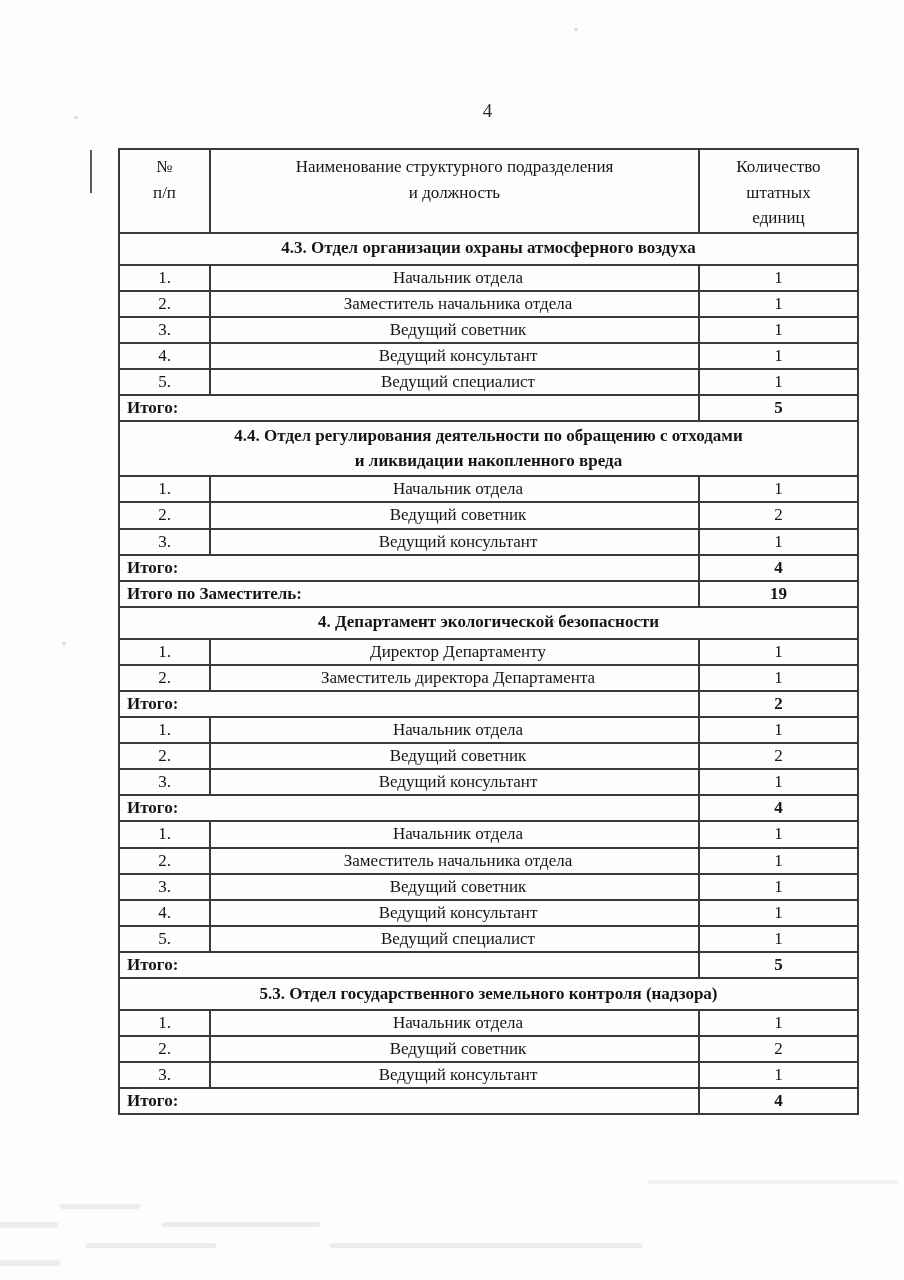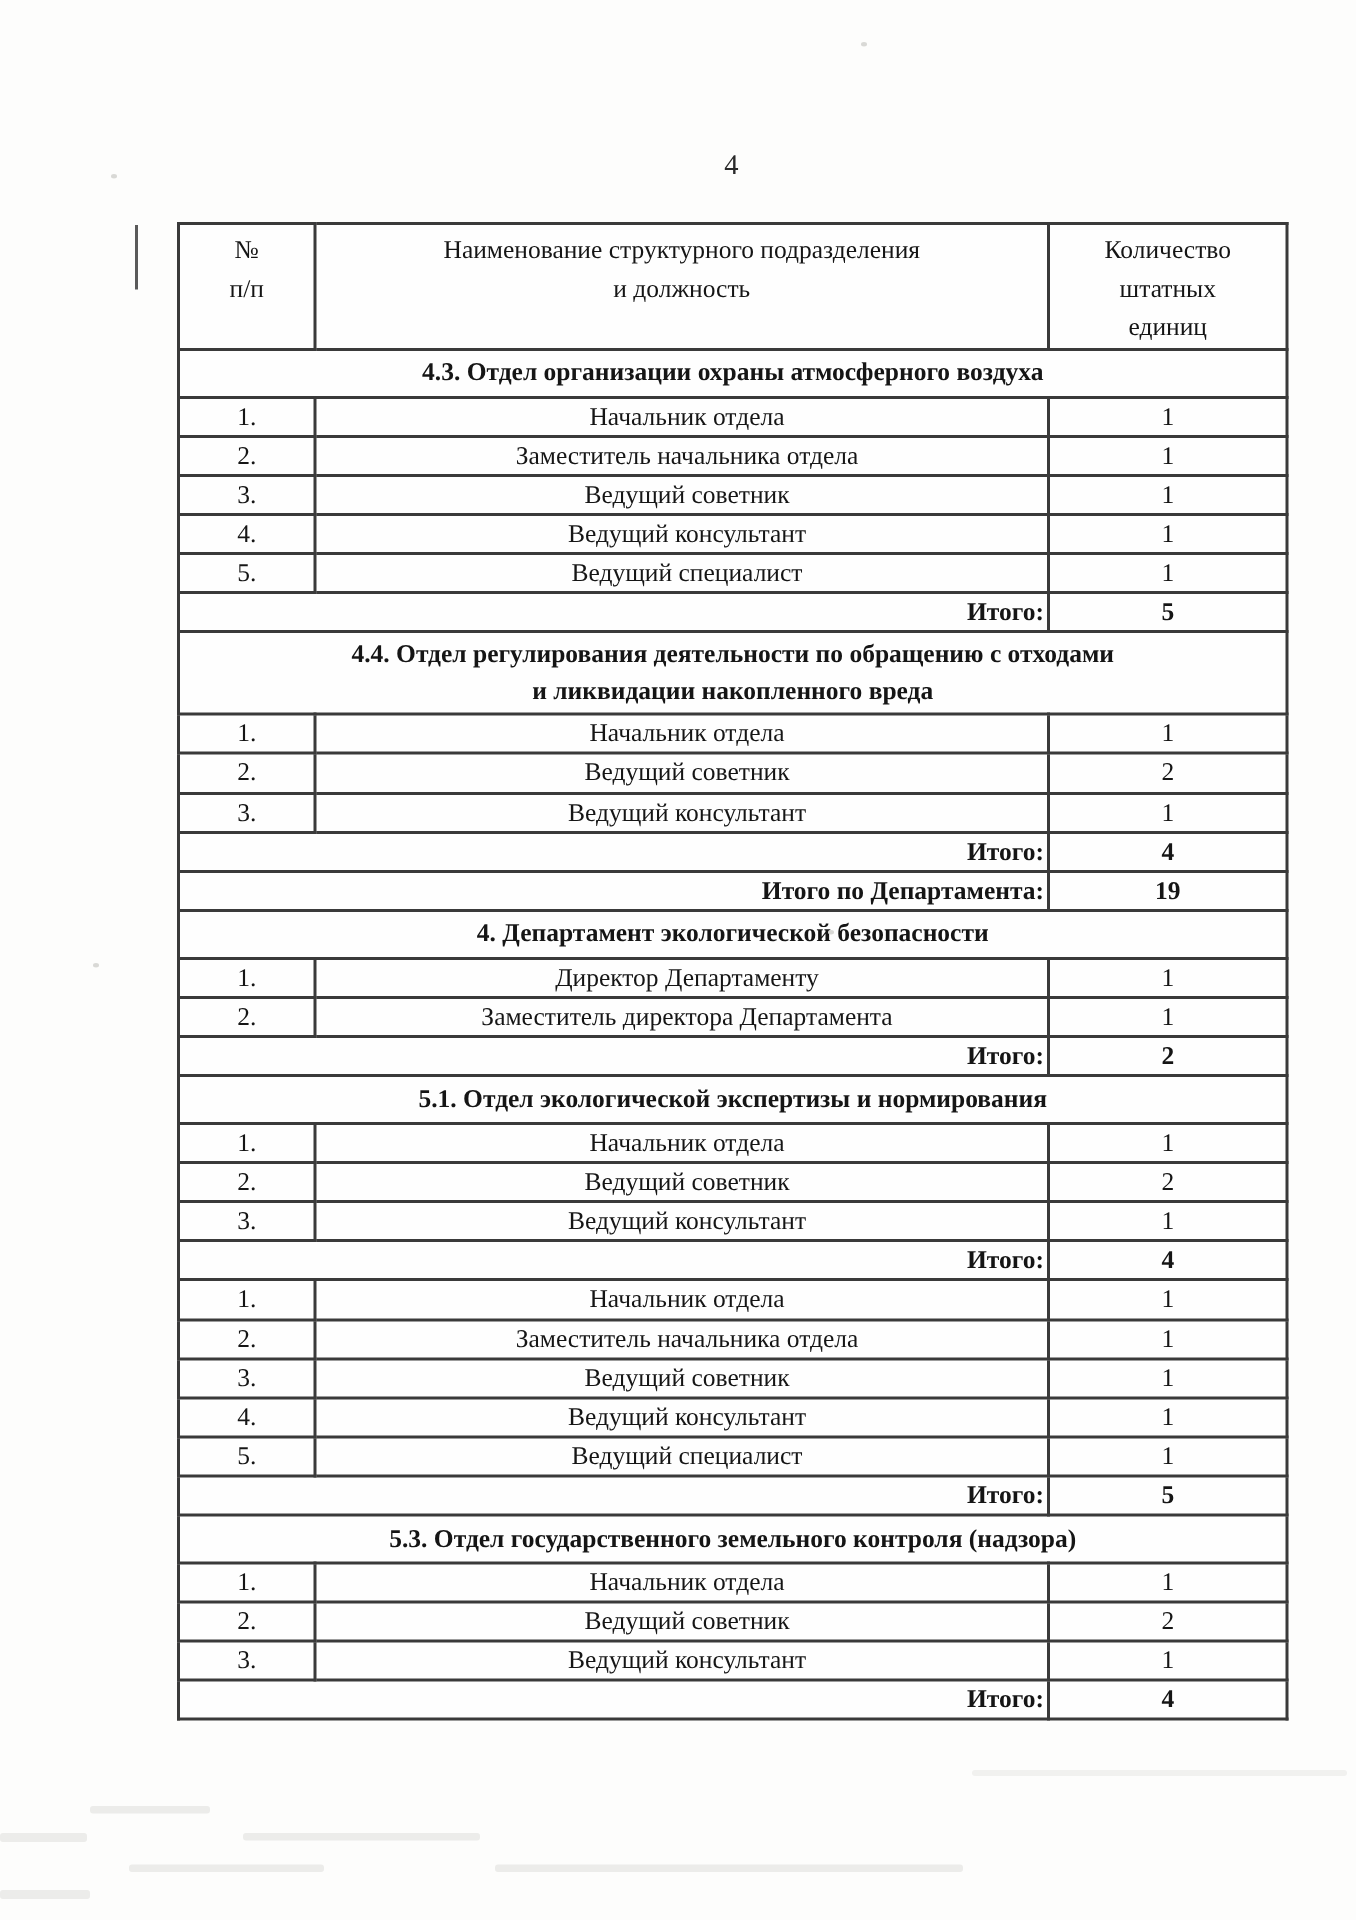--- a/index.html
+++ b/index.html
@@ -68,21 +68,21 @@
   }
   td.staff-count-cell {
     text-align: center;
   }
   tr.total-row td {
     height: 21px;
     font-weight: bold;
     padding: 1px 2px;
   }
   td.total-label-cell {
-    text-align: right;
+    text-align: left;
     padding-left: 7px !important;
   }
   
   .artifact {
     position: absolute;
     pointer-events: none;
   }
   .tick-mark {
     left: 90px;
     top: 150px;
@@ -165,42 +165,39 @@
       <tr class="pos-row">
         <td class="row-number-cell">3.</td>
         <td class="position-name-cell">Ведущий консультант</td>
         <td class="staff-count-cell">1</td>
       </tr>
       <tr class="total-row">
         <td class="total-label-cell" colspan="2">Итого:</td>
         <td class="staff-count-cell">4</td>
       </tr>
       <tr class="total-row">
-        <td class="total-label-cell" colspan="2">Итого по Департамента:</td>
+        <td class="total-label-cell" colspan="2">Итого по Заместитель:</td>
         <td class="staff-count-cell">19</td>
       </tr>
       <tr class="section-row">
         <td class="section-title" colspan="3">4. Департамент экологической безопасности</td>
       </tr>
       <tr class="pos-row">
         <td class="row-number-cell">1.</td>
         <td class="position-name-cell">Директор Департаменту</td>
         <td class="staff-count-cell">1</td>
       </tr>
       <tr class="pos-row">
         <td class="row-number-cell">2.</td>
         <td class="position-name-cell">Заместитель директора Департамента</td>
         <td class="staff-count-cell">1</td>
       </tr>
       <tr class="total-row">
         <td class="total-label-cell" colspan="2">Итого:</td>
         <td class="staff-count-cell">2</td>
-      </tr>
-      <tr class="section-row">
-        <td class="section-title" colspan="3">5.1. Отдел экологической экспертизы и нормирования</td>
       </tr>
       <tr class="pos-row">
         <td class="row-number-cell">1.</td>
         <td class="position-name-cell">Начальник отдела</td>
         <td class="staff-count-cell">1</td>
       </tr>
       <tr class="pos-row">
         <td class="row-number-cell">2.</td>
         <td class="position-name-cell">Ведущий советник</td>
         <td class="staff-count-cell">2</td>

